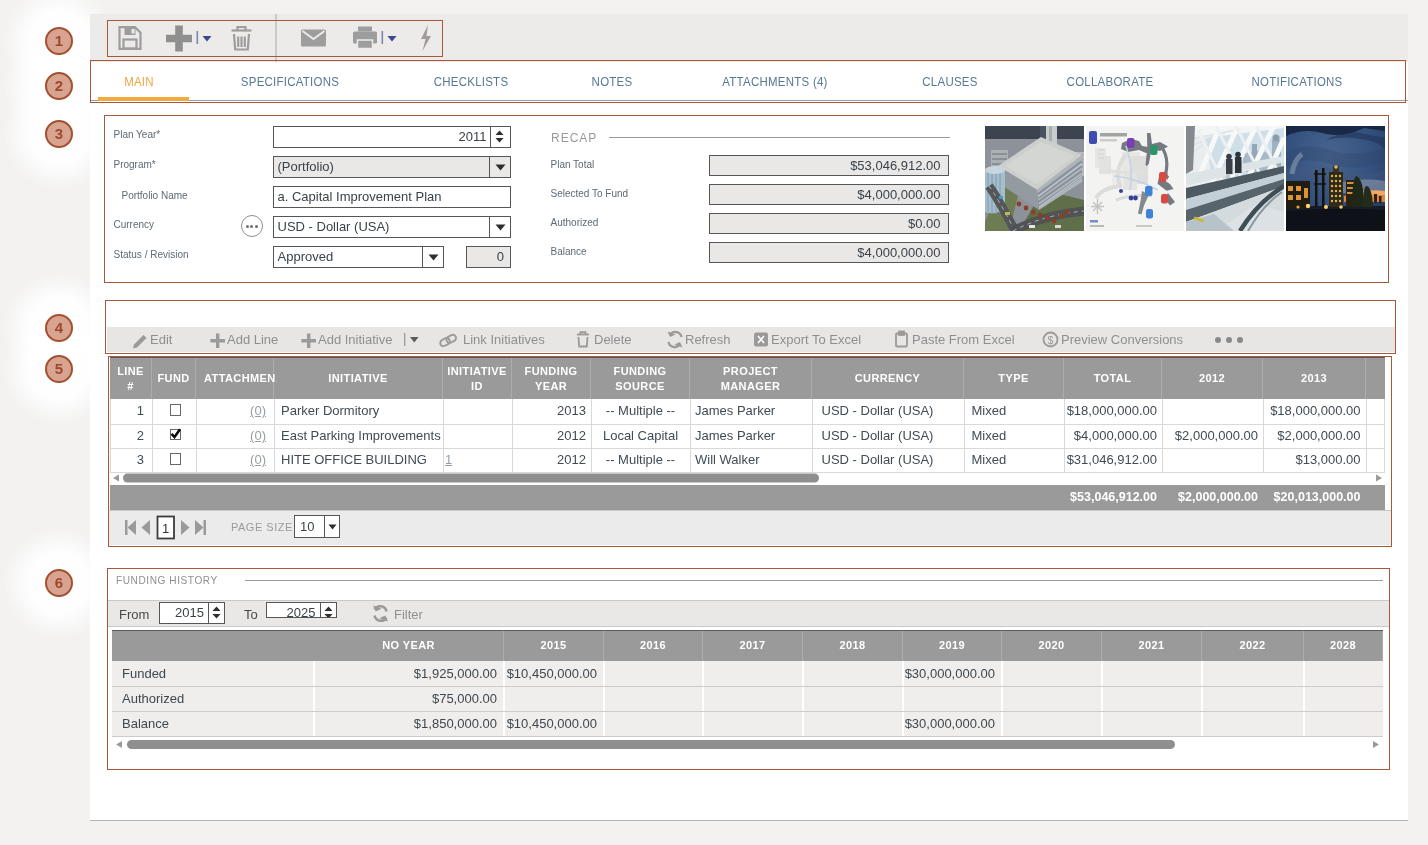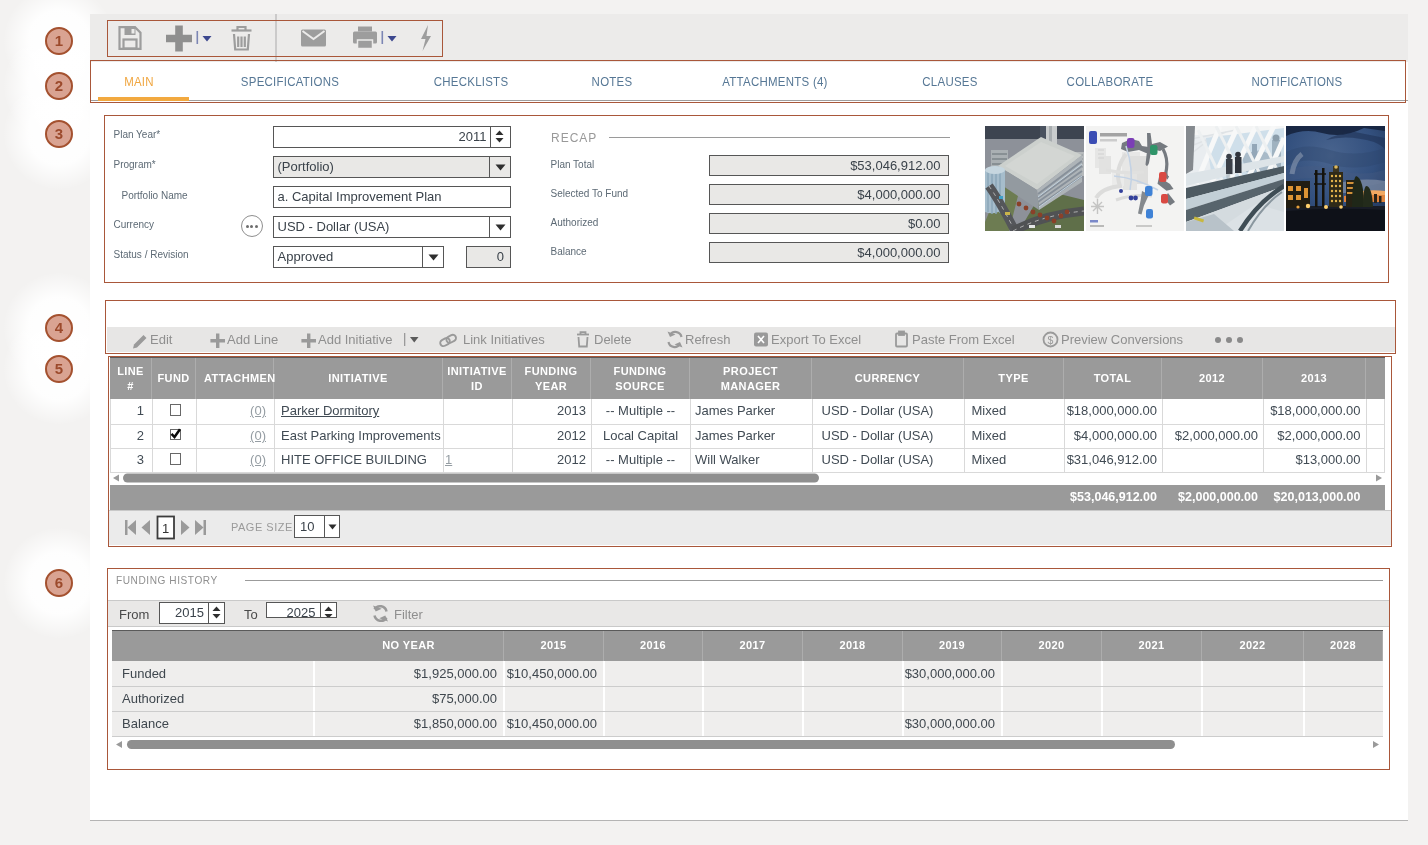--- a/index.html
+++ b/index.html
@@ -482,21 +482,21 @@
     <div class="gv" style="left:1366px;"></div>
     <div class="gv" style="left:1384px;"></div>
 
   <div class="hline" style="left:110px; top:423.5px; width:1275px;"></div>
   <div class="hline" style="left:110px; top:448px; width:1275px;"></div>
   <div class="hline" style="left:110px; top:472px; width:1275px;"></div>
 
   <div class="gcell rt" style="left:110px; top:399px; width:34px;">1</div>
   <div class="cb" style="left:169.5px; top:404px;"></div>
   <div class="gcell rt lk" style="left:196px; top:399px; width:70px;">(0)</div>
-  <div class="gcell" style="left:281px; top:399px; width:160px;text-decoration:underline;">Parker Dormitory</div>
+  <div class="gcell" style="left:281px; top:399px; width:160px;">Parker Dormitory</div>
   <div class="gcell rt" style="left:512px; top:399px; width:74px;">2013</div>
   <div class="gcell" style="left:591px; top:399px; width:99px; text-align:center;">-- Multiple --</div>
   <div class="gcell" style="left:695px; top:399px; width:115px;">James Parker</div>
   <div class="gcell" style="left:821.5px; top:399px; width:140px;">USD - Dollar (USA)</div>
   <div class="gcell" style="left:971.5px; top:399px; width:90px;">Mixed</div>
   <div class="gcell rt" style="left:1064px; top:399px; width:93px;">$18,000,000.00</div>
   <div class="gcell rt" style="left:1263px; top:399px; width:97.5px;">$18,000,000.00</div>
 
   <div class="gcell rt" style="left:110px; top:423.5px; width:34px;">2</div>
   <div class="cb ck" style="left:169.5px; top:428.5px;">

